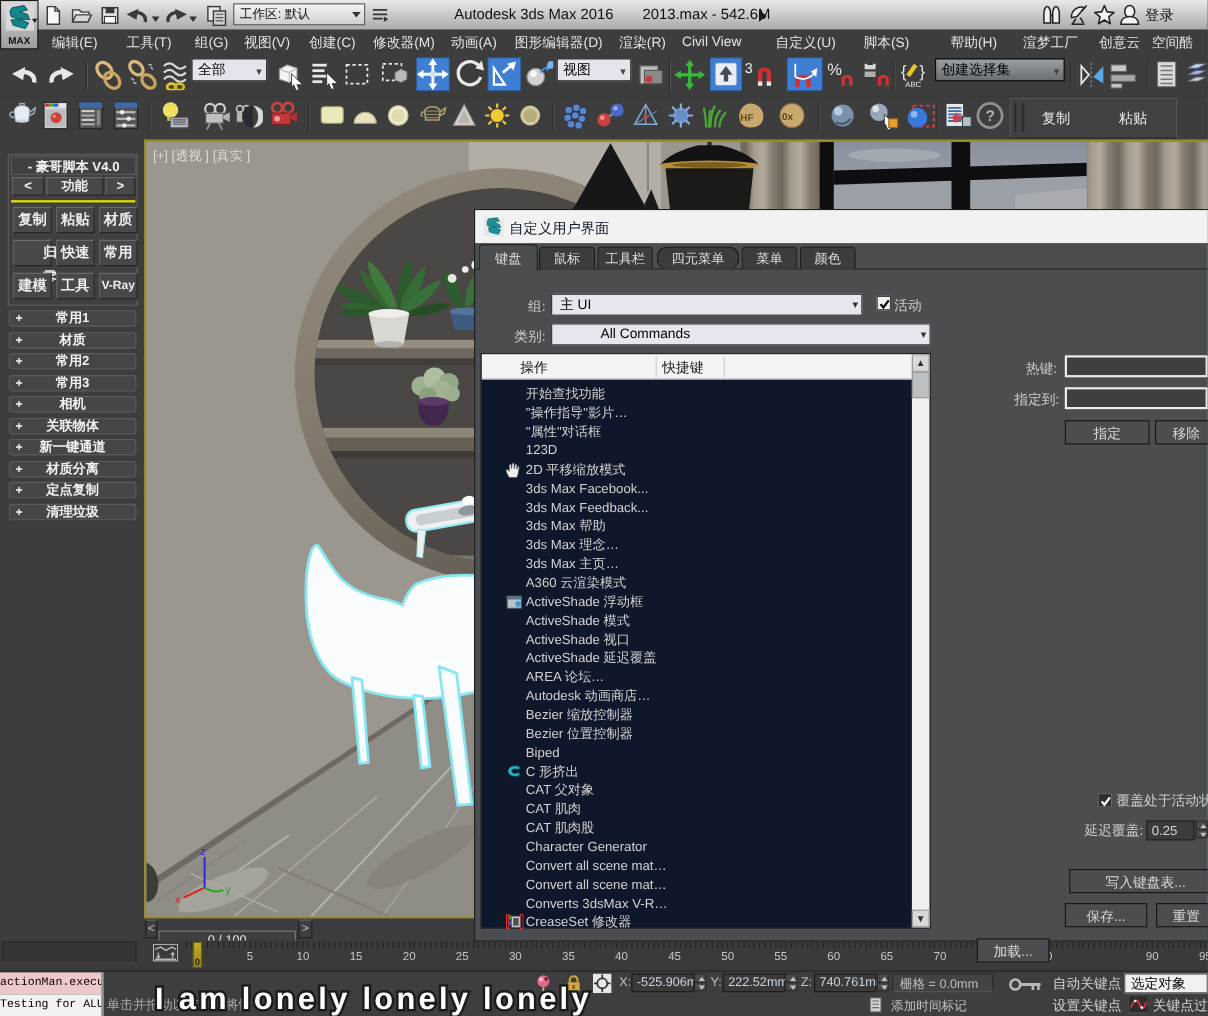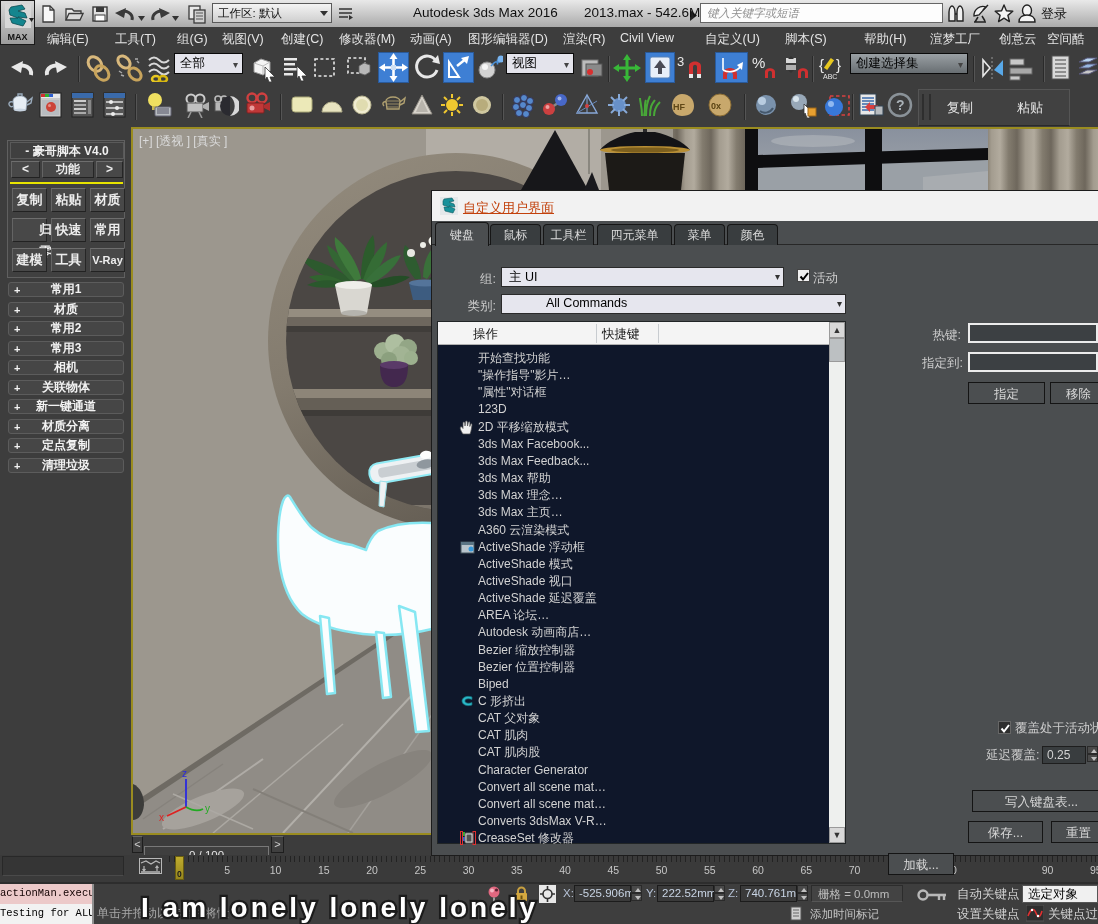--- a/index.html
+++ b/index.html
@@ -71,21 +71,21 @@
 #gridfield{left:811px;top:1px;width:92px;height:17px;}
 #gridfield span{position:absolute;left:6px;top:1px;font-size:11.5px;color:#bdbdbd;}
 .skbtn{position:absolute;font-size:12.5px;color:#d2d2d2;}
 #seldrop{left:1022px;top:1px;width:76px;height:18px;background:#f0f0f0;border:1px solid #555;box-sizing:border-box;color:#000;font-size:12.5px;padding:0 0 0 5px;line-height:16px;}
 #addmark{position:absolute;left:810px;top:23px;font-size:11.5px;color:#c4c4c4;}
 
 #bigtext{left:137px;top:891px;z-index:40;}
 
 #dialog{left:431px;top:190px;width:667px;height:666px;background:#4b4e50;border:1px solid #1c1c1c;border-right:none;box-sizing:border-box;z-index:20;}
 #dlgtitle{position:absolute;left:0;top:0;width:667px;height:30px;background:#f2f2f2;}
-#dlgtitle .ttl{position:absolute;left:31px;top:8px;font-size:13px;color:#c2410c;text-decoration:underline;}
+#dlgtitle .ttl{position:absolute;left:31px;top:8px;font-size:13px;color:#0f172a;}
 .tab{position:absolute;border:1px solid #161616;border-bottom:none;border-radius:4px 4px 0 0;box-sizing:border-box;font-size:12px;color:#dcdcdc;text-align:center;}
 .tabact{top:31px;height:24px;background:#4b4e50;z-index:3;padding-top:4px;}
 .tabin{top:33px;height:21px;background:#393d3f;z-index:2;padding-top:2px;}
 #tabline{position:absolute;left:0;top:53px;width:667px;height:1px;background:#272727;z-index:1;}
 .dlab{position:absolute;font-size:12.5px;color:#cccccc;text-align:right;}
 .ddrop{position:absolute;height:20px;background:#e6e6ee;border:1px solid #2a2a2a;box-sizing:border-box;font-size:12.5px;color:#000;padding:1px 0 0 7px;}
 .ddrop .ar{position:absolute;right:3px;top:3px;font-size:10px;color:#333;}
 .chk{position:absolute;width:13px;height:13px;background:#f0f0f0;border:1px solid #444;box-sizing:border-box;}
 .chk svg{position:absolute;left:0;top:0;}
 #list{position:absolute;left:5px;top:130px;width:409px;height:523px;background:#0f172a;border:1px solid #212526;box-sizing:border-box;}
@@ -167,23 +167,20 @@
           <rect x="0" y="0" width="26" height="24" fill="#d8d8d8"></rect>
           <path d="M6 3 L17 1 L20 5 L13 7 L20 9 L22 14 L13 13 L21 17 L18 22 L7 19 L5 14 L13 14 L5 11 L4 6 Z" fill="#14858e" stroke="#0a4a50" stroke-width="0.8"></path>
         </svg></div>
       <div style="position: absolute; left: 28px; top: 10px; width: 6px; height: 8px;"><svg width="6" height="8" viewBox="0 0 6 8">
           <polygon points="0,1 5,1 2.5,5" fill="#222"></polygon>
         </svg></div>
     </div>
   <div class="abs" id="titletext">Autodesk 3ds Max 2016</div>
   <div class="abs" id="titletext2">2013.max - 542.6M</div>
   <div class="abs" id="wsbox">工作区: 默认<div class="arr"></div></div>
-  <div class="abs" id="searchwrap">
-      <span>键入关键字或短语</span>
-    </div>
   <div class="abs" id="loginTxt">登录</div>
 
   <div class="abs" id="menubar">
       <div class="mi" style="left: 47px;">编辑(E)</div>
       <div class="mi" style="left: 115px;">工具(T)</div>
       <div class="mi" style="left: 177px;">组(G)</div>
       <div class="mi" style="left: 222px;">视图(V)</div>
       <div class="mi" style="left: 281px;">创建(C)</div>
       <div class="mi" style="left: 339px;">修改器(M)</div>
       <div class="mi" style="left: 410px;">动画(A)</div>
@@ -1018,21 +1015,21 @@
     <div id="dlgtitle">
         <div class="ttl">自定义用户界面</div>
         <div style="position: absolute; left: 8px; top: 6px; width: 18px; height: 18px;"><svg width="18" height="18" viewBox="0 0 18 18">
             <rect x="0" y="0" width="18" height="18" fill="#e4e8ea"></rect>
             <path d="M4 2 L12 1 L14 4 L9 5 L14 7 L15 10 L9 9 L15 12 L13 16 L5 14 L4 10 L9 10 L3 8 L3 4 Z" fill="#18919a" stroke="#0a5a60" stroke-width="0.6"></path>
           </svg></div>
       </div>
     <div class="tab tabact" style="left:3px;width:54px;">键盘</div>
     <div class="tab tabin" style="left:58px;width:51px;">鼠标</div>
     <div class="tab tabin" style="left:111px;width:51px;">工具栏</div>
-    <div class="tab tabin" style="left:165px;width:75px;">四元菜单</div>
+    <div class="tab tabin" style="left:165px;width:75px;border-radius:10px;">四元菜单</div>
     <div class="tab tabin" style="left:242px;width:51px;">菜单</div>
     <div class="tab tabin" style="left:295px;width:51px;">颜色</div>
     <div id="tabline"></div>
     <div class="dlab" style="left:24px;top:80px;width:40px;">组:</div>
     <div class="ddrop" style="left:69px;top:76px;width:283px;">主 UI<span class="ar">▾</span></div>
     <div class="chk" style="left:365px;top:78px;">
         <svg width="13" height="13">
           <path d="M2.5 6.5 L5 9.5 L10 3" stroke="#000" stroke-width="2" fill="none"></path>
         </svg>
       </div>

